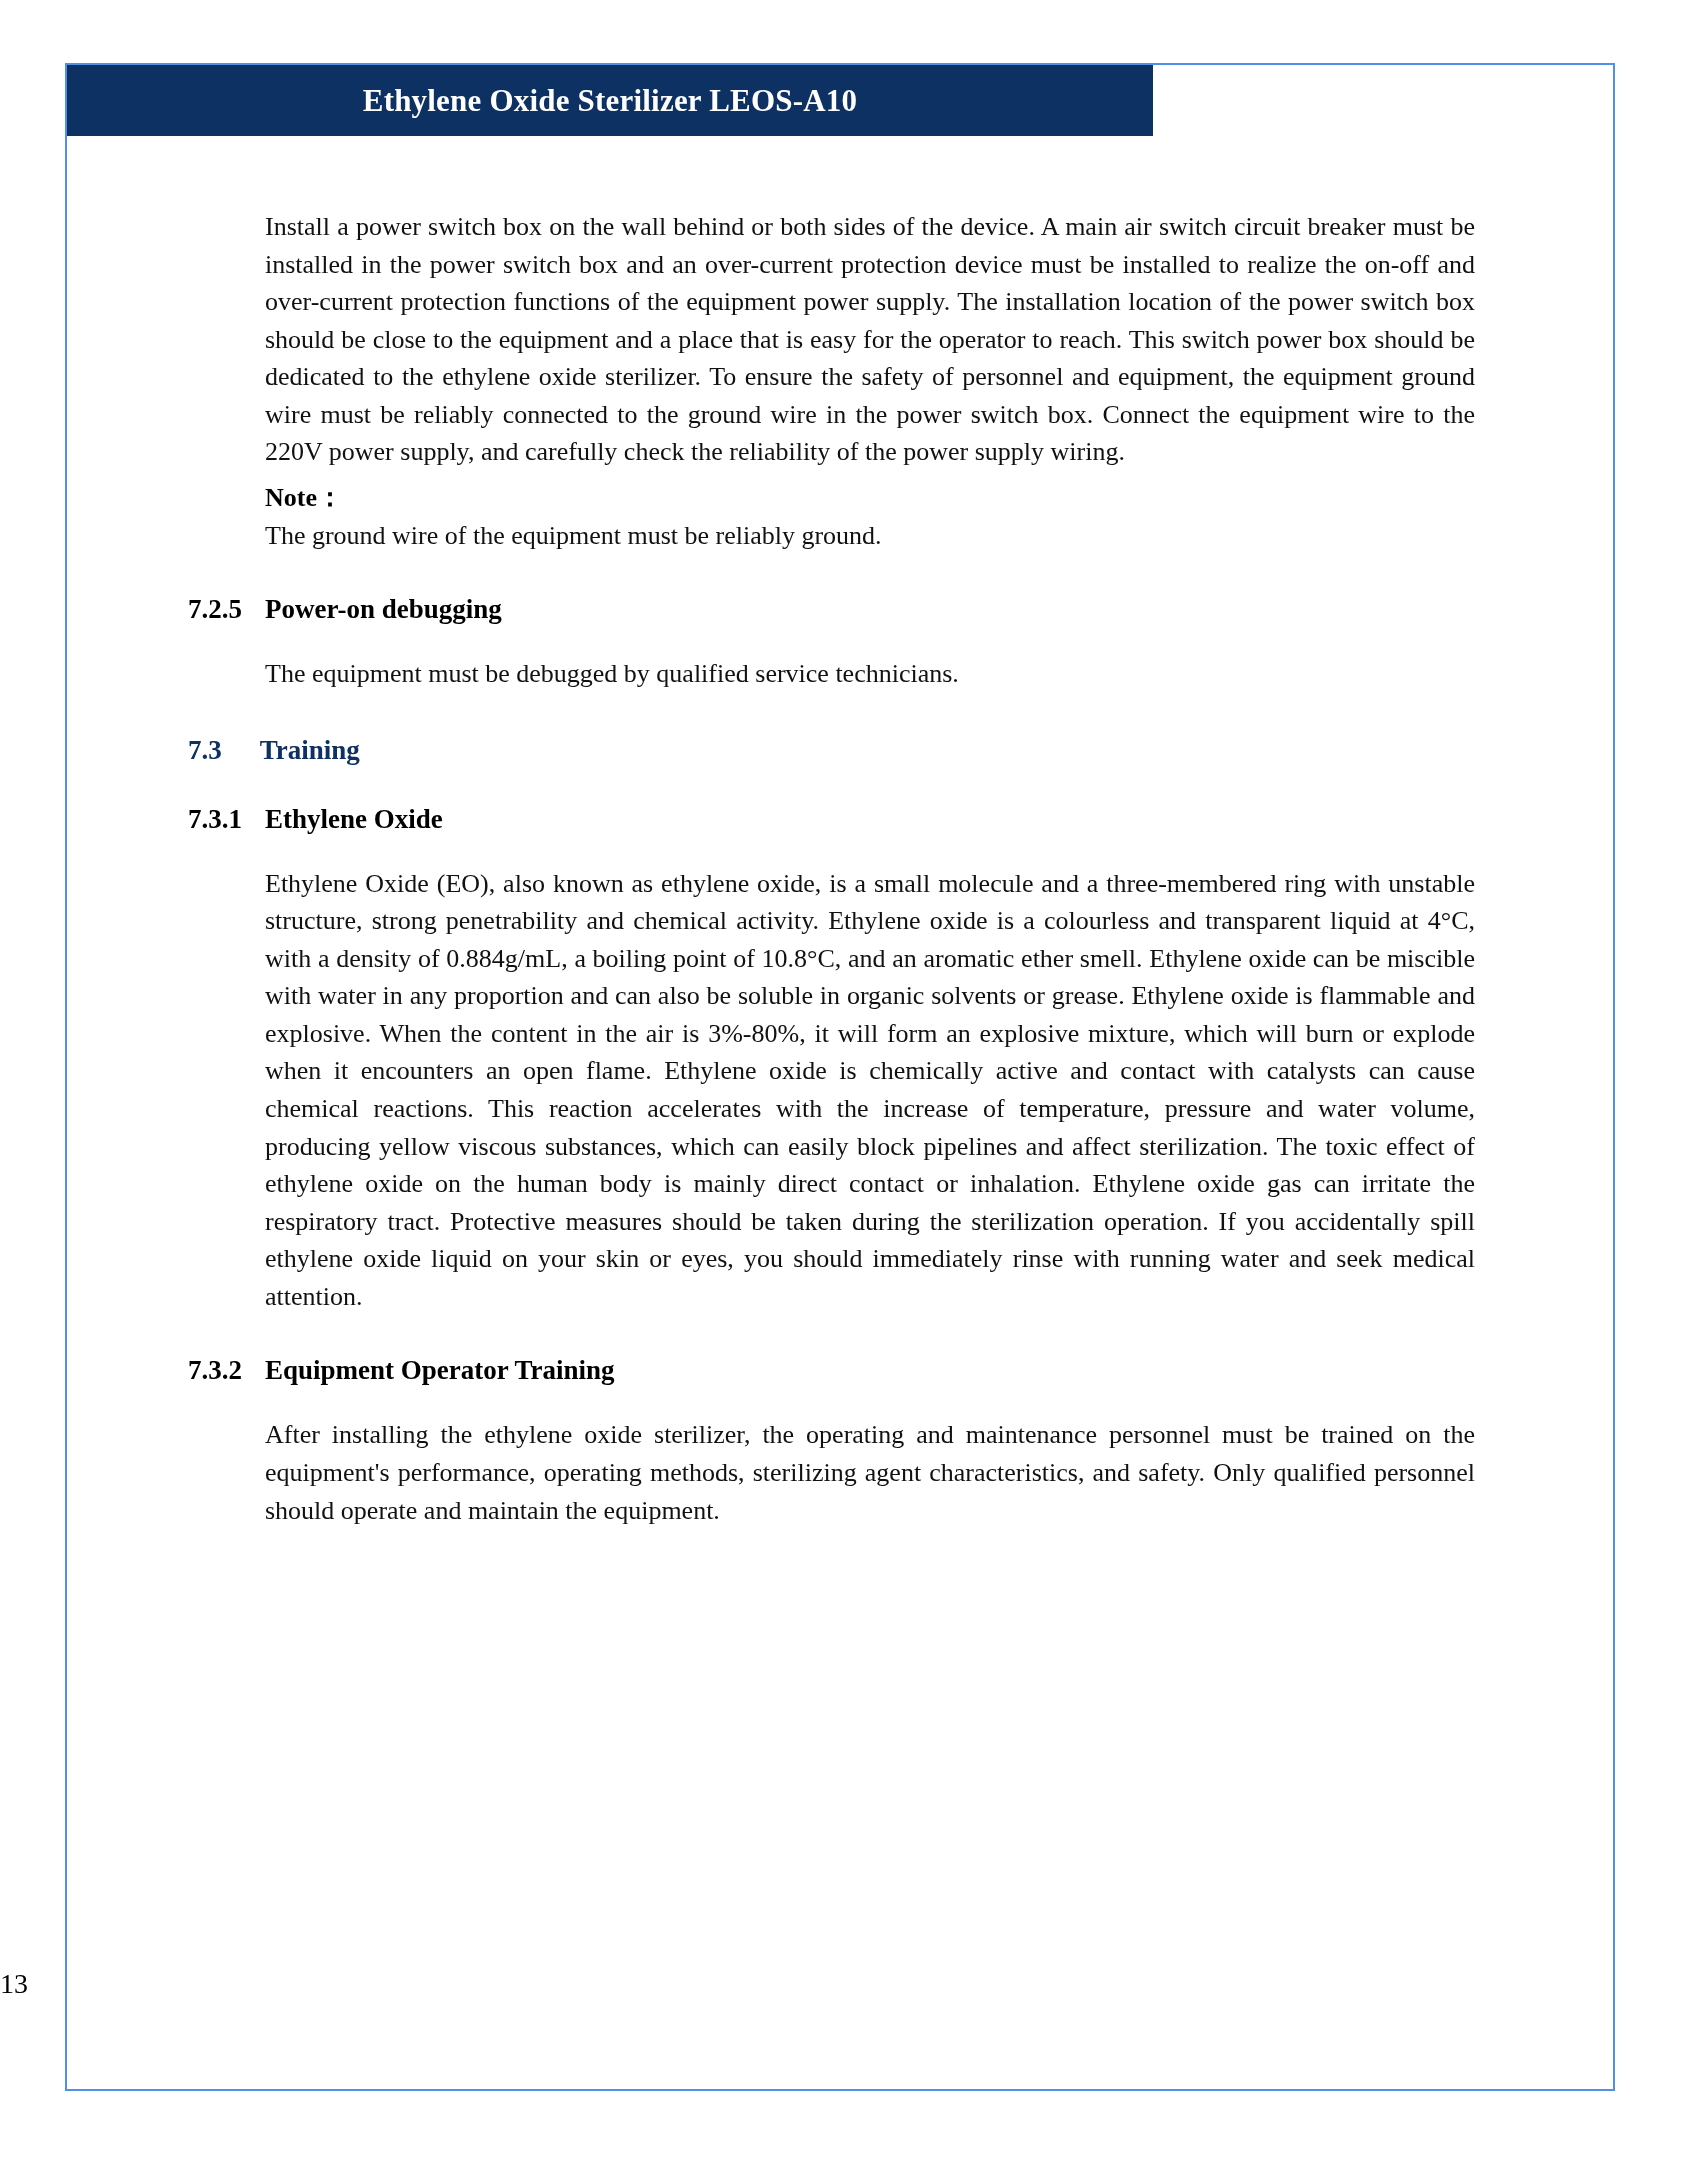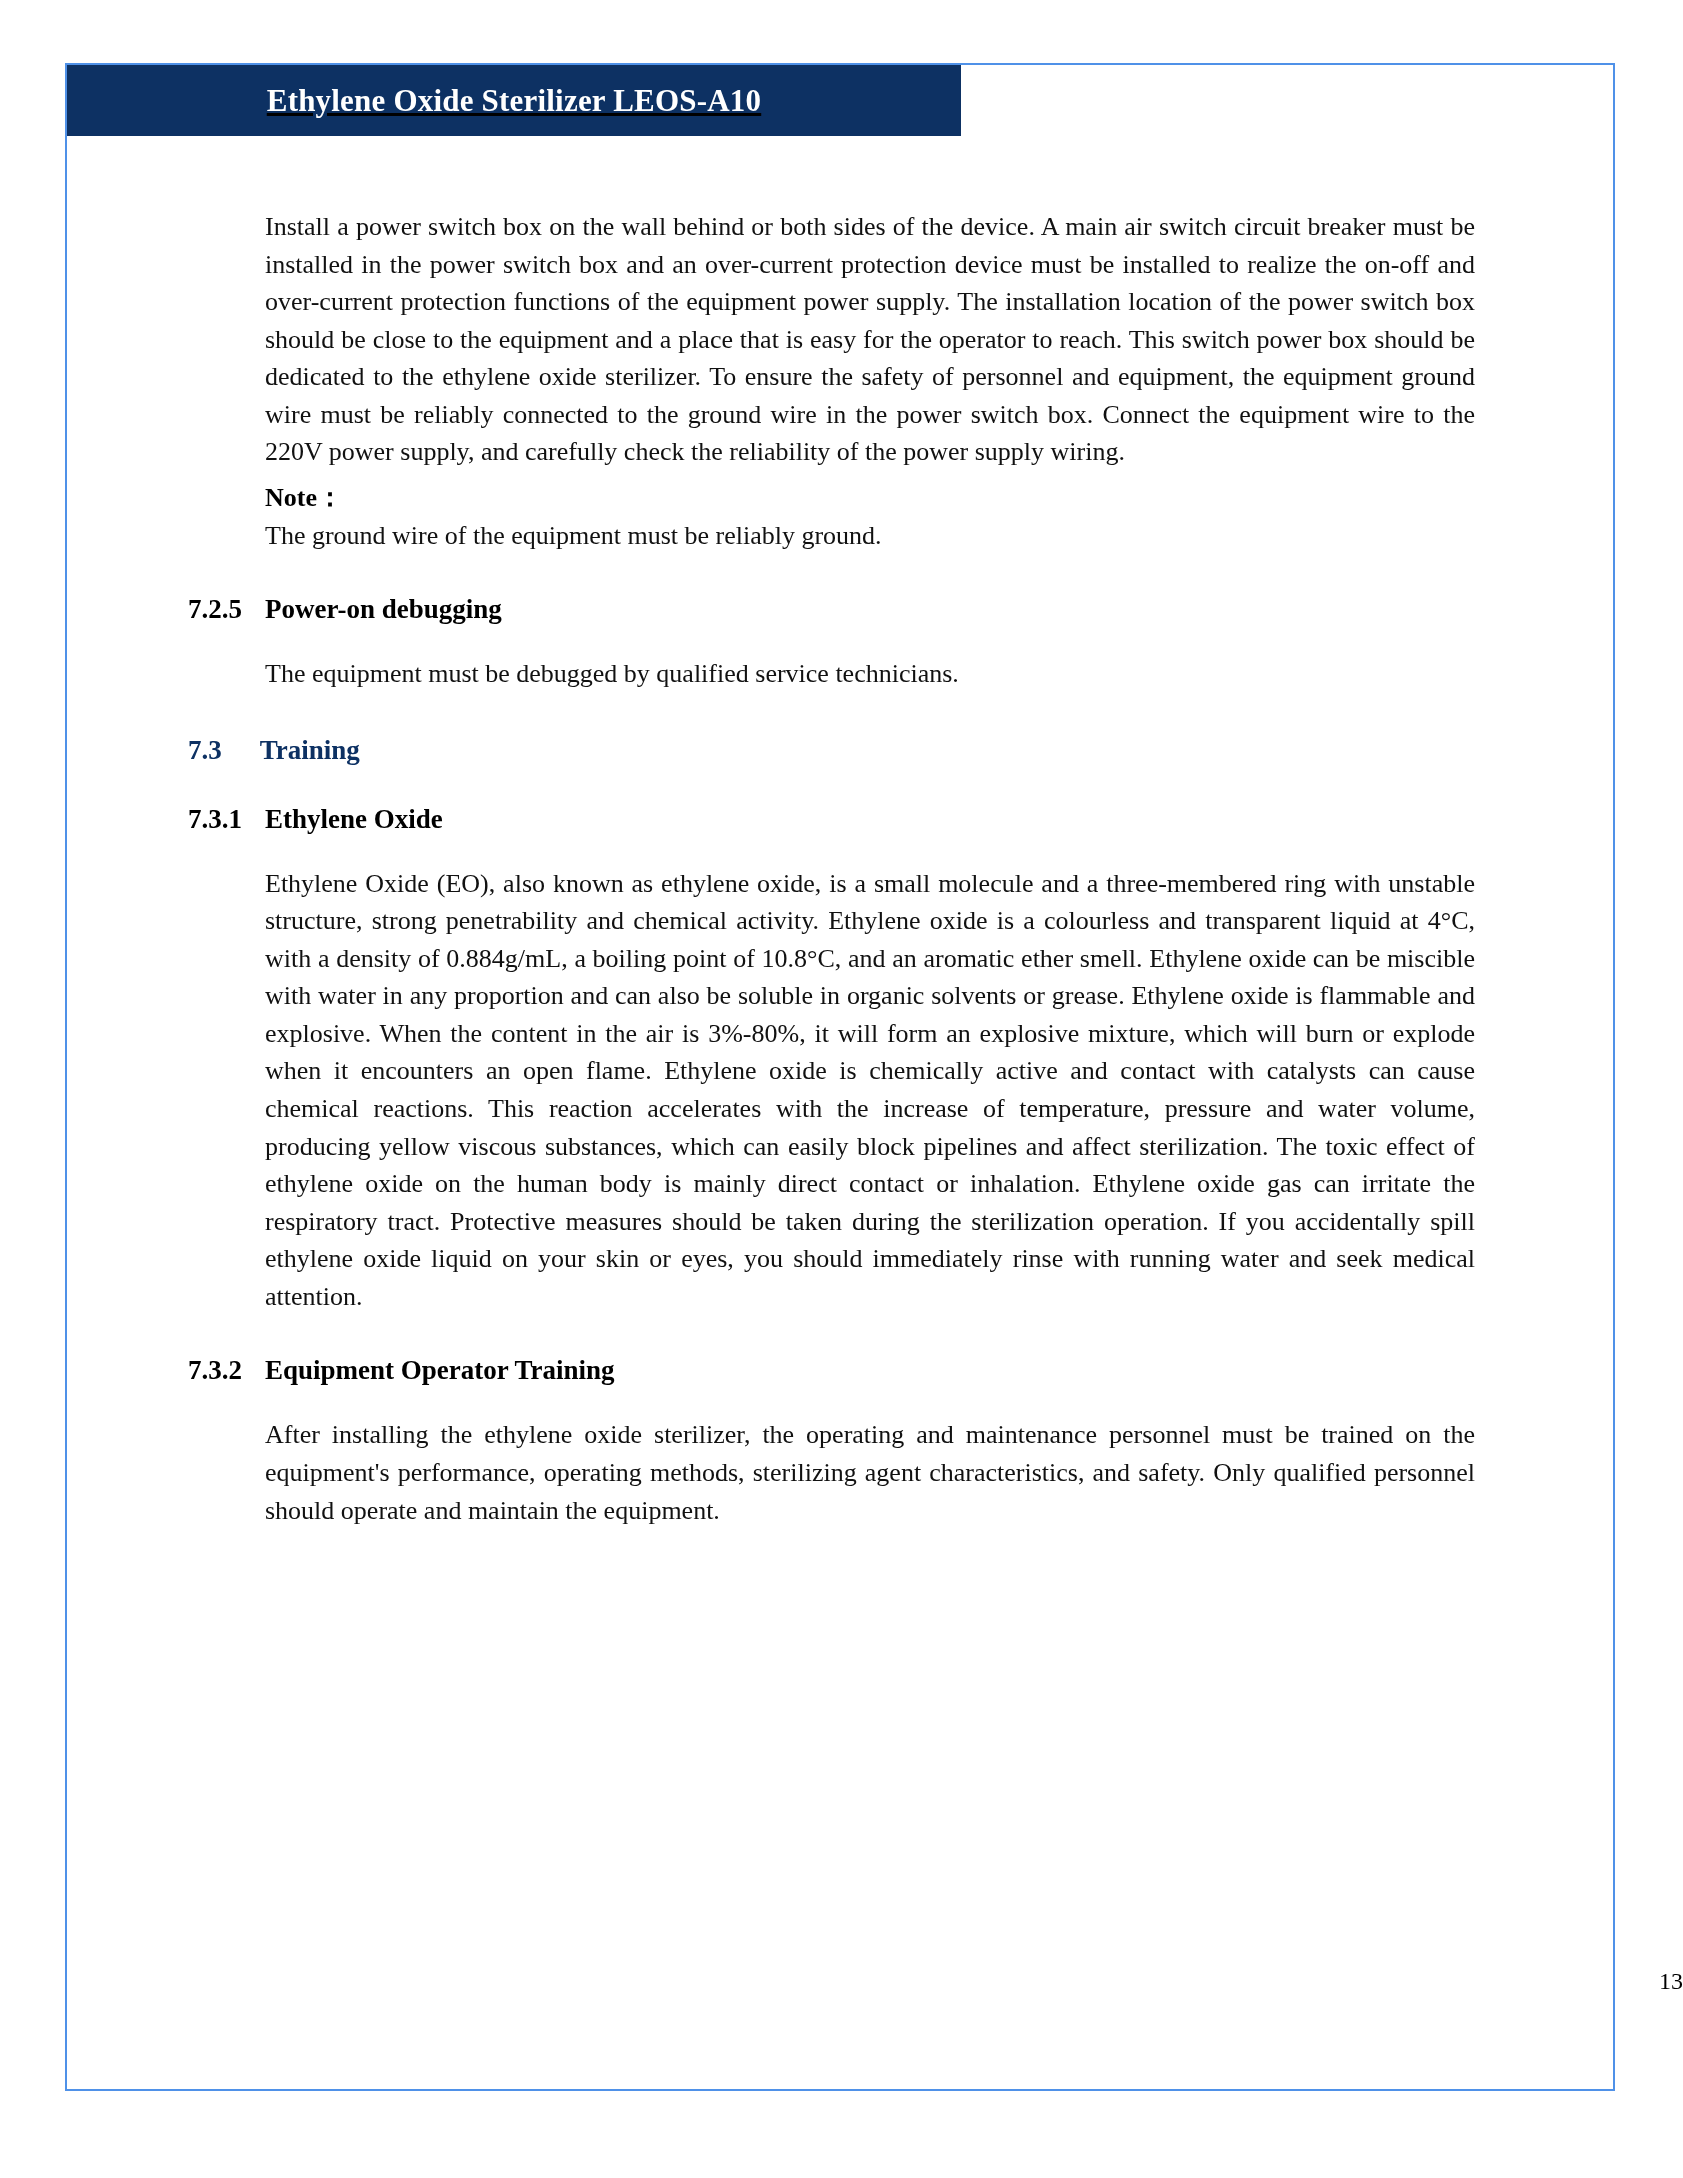--- a/index.html
+++ b/index.html
@@ -27,27 +27,26 @@
     border: 2px solid #4f91e8;
     box-sizing: border-box;
     background: #ffffff;
   }
 
   
   .page-header {
     position: absolute;
     left: 67px;
     top: 65px;
-    width: 894px;
+    width: 1086px;
     height: 71px;
     background: #0d3163;
     display: flex;
     align-items: center;
     justify-content: center;
-    text-decoration: underline;
   }
   .page-header-title {
     color: #ffffff;
     font-size: 31px;
     font-weight: bold;
     letter-spacing: 0.2px;
     white-space: nowrap;
   }
 
   
@@ -115,22 +114,22 @@
   .sp-small   { height: 8px; }
   .sp-h2      { height: 42px; }
   .sp-h2-after{ height: 38px; }
 
   
   .page-number {
     position: absolute;
     left: 0;
     right: 0;
     top: 1968px;
-    text-align: right;
-    font-size: 24px;
+    text-align: left;
+    font-size: 28px;
     color: #000000;
     font-family: "Liberation Serif", "DejaVu Serif", serif;
   }
 </style>
 </head>
 <body>
 
 <div class="page-frame"></div>
 
 <div class="page-header">

